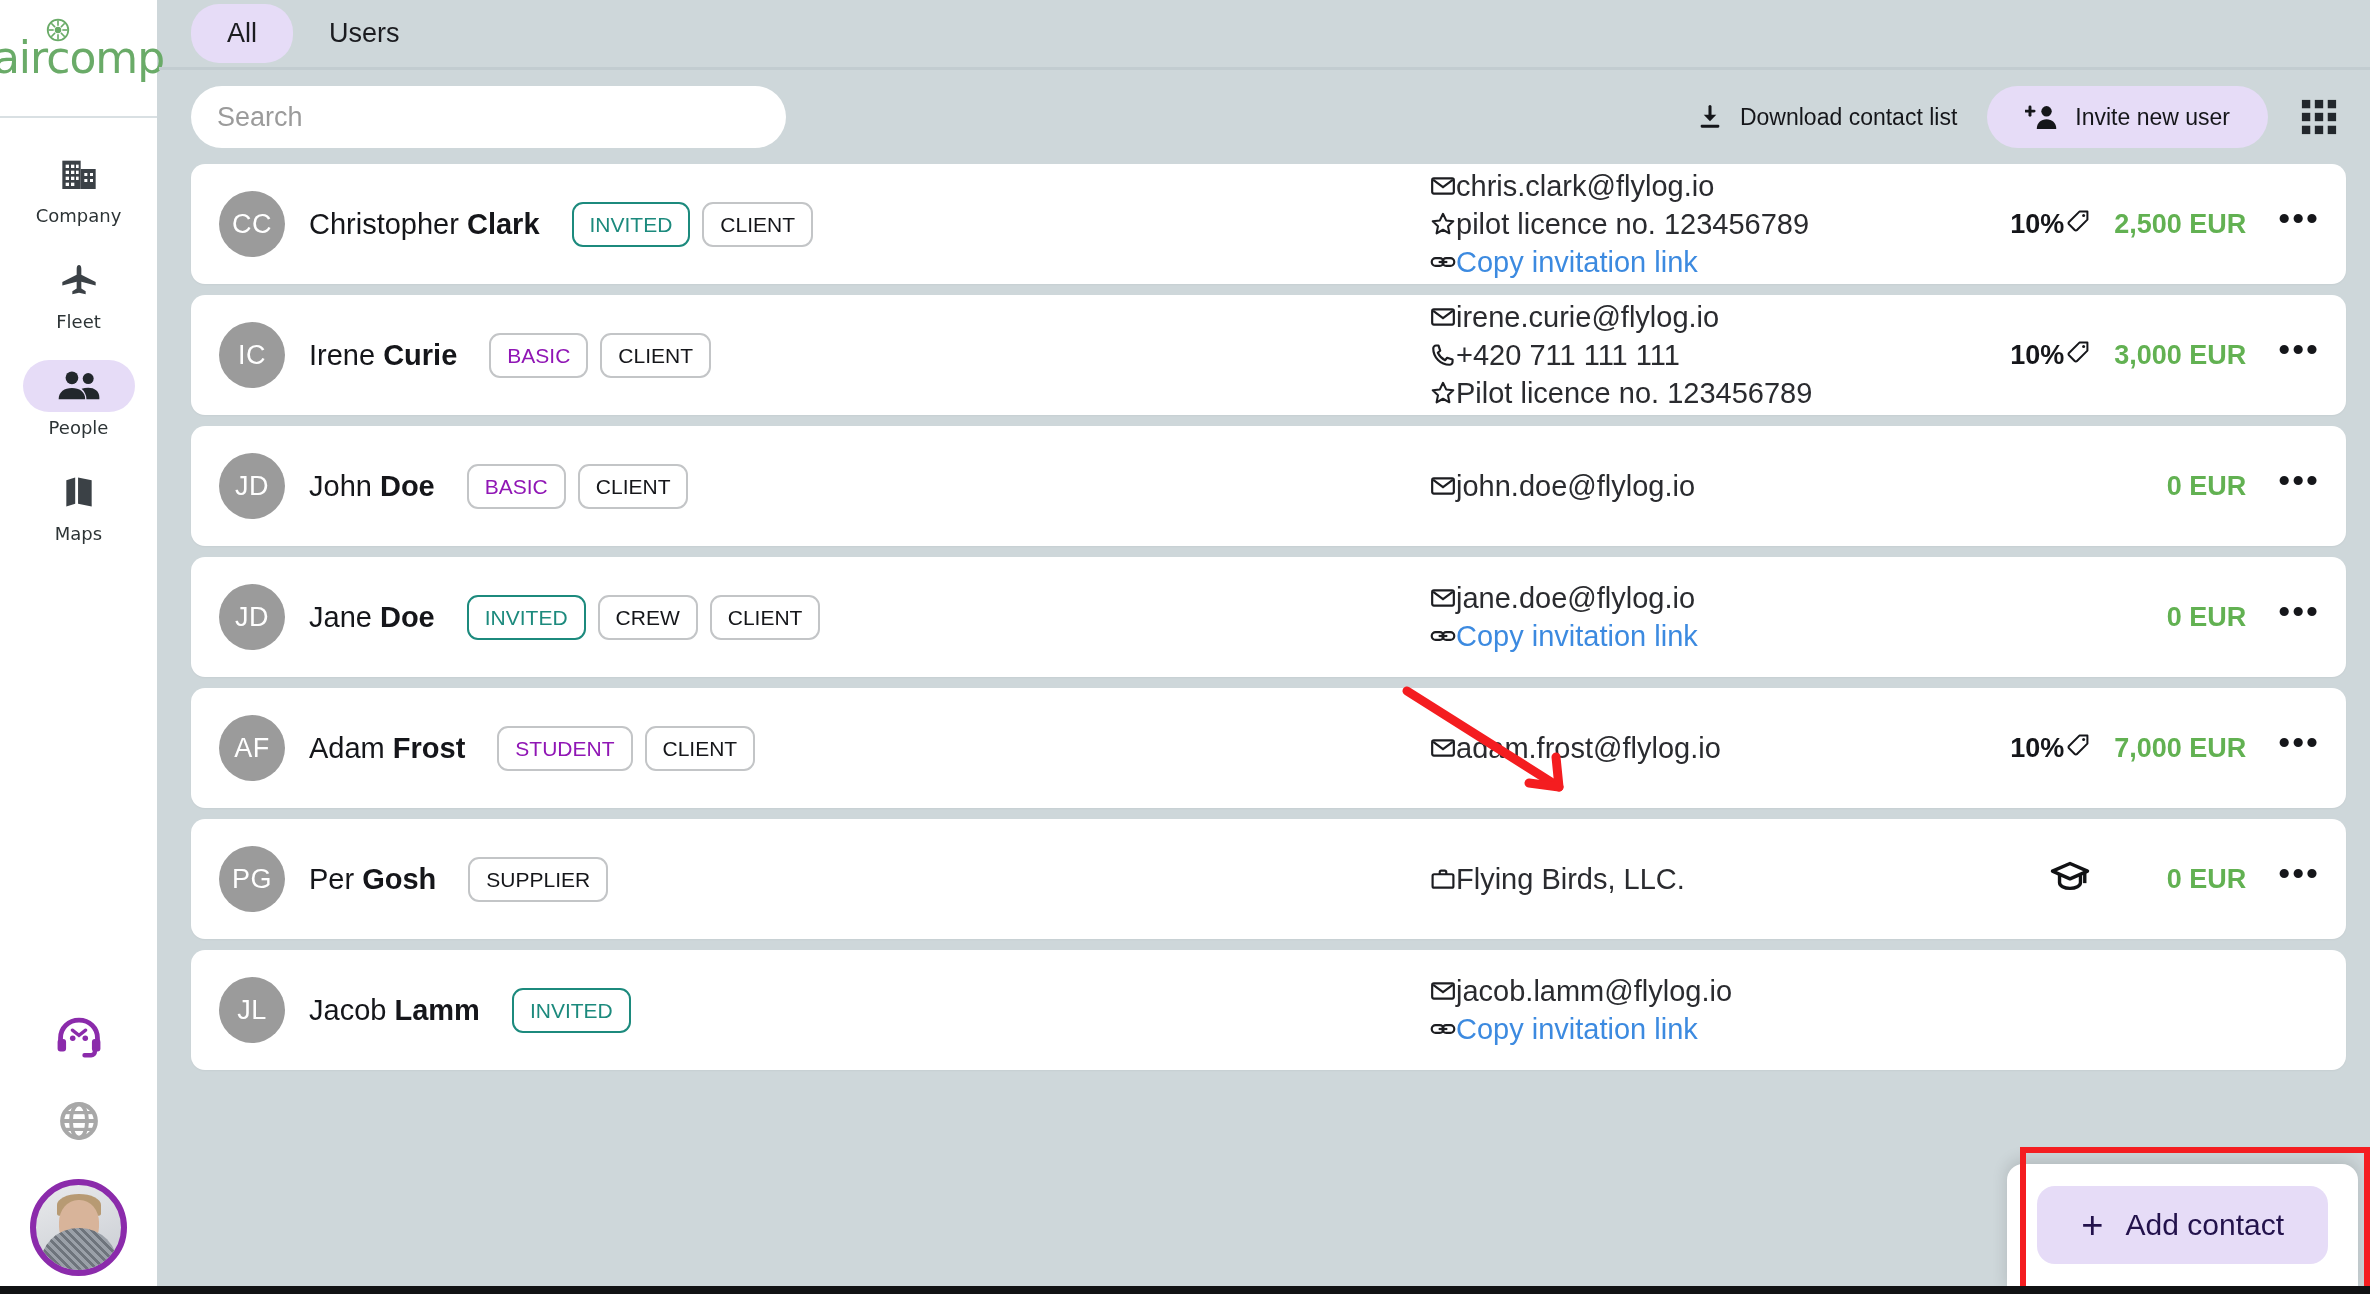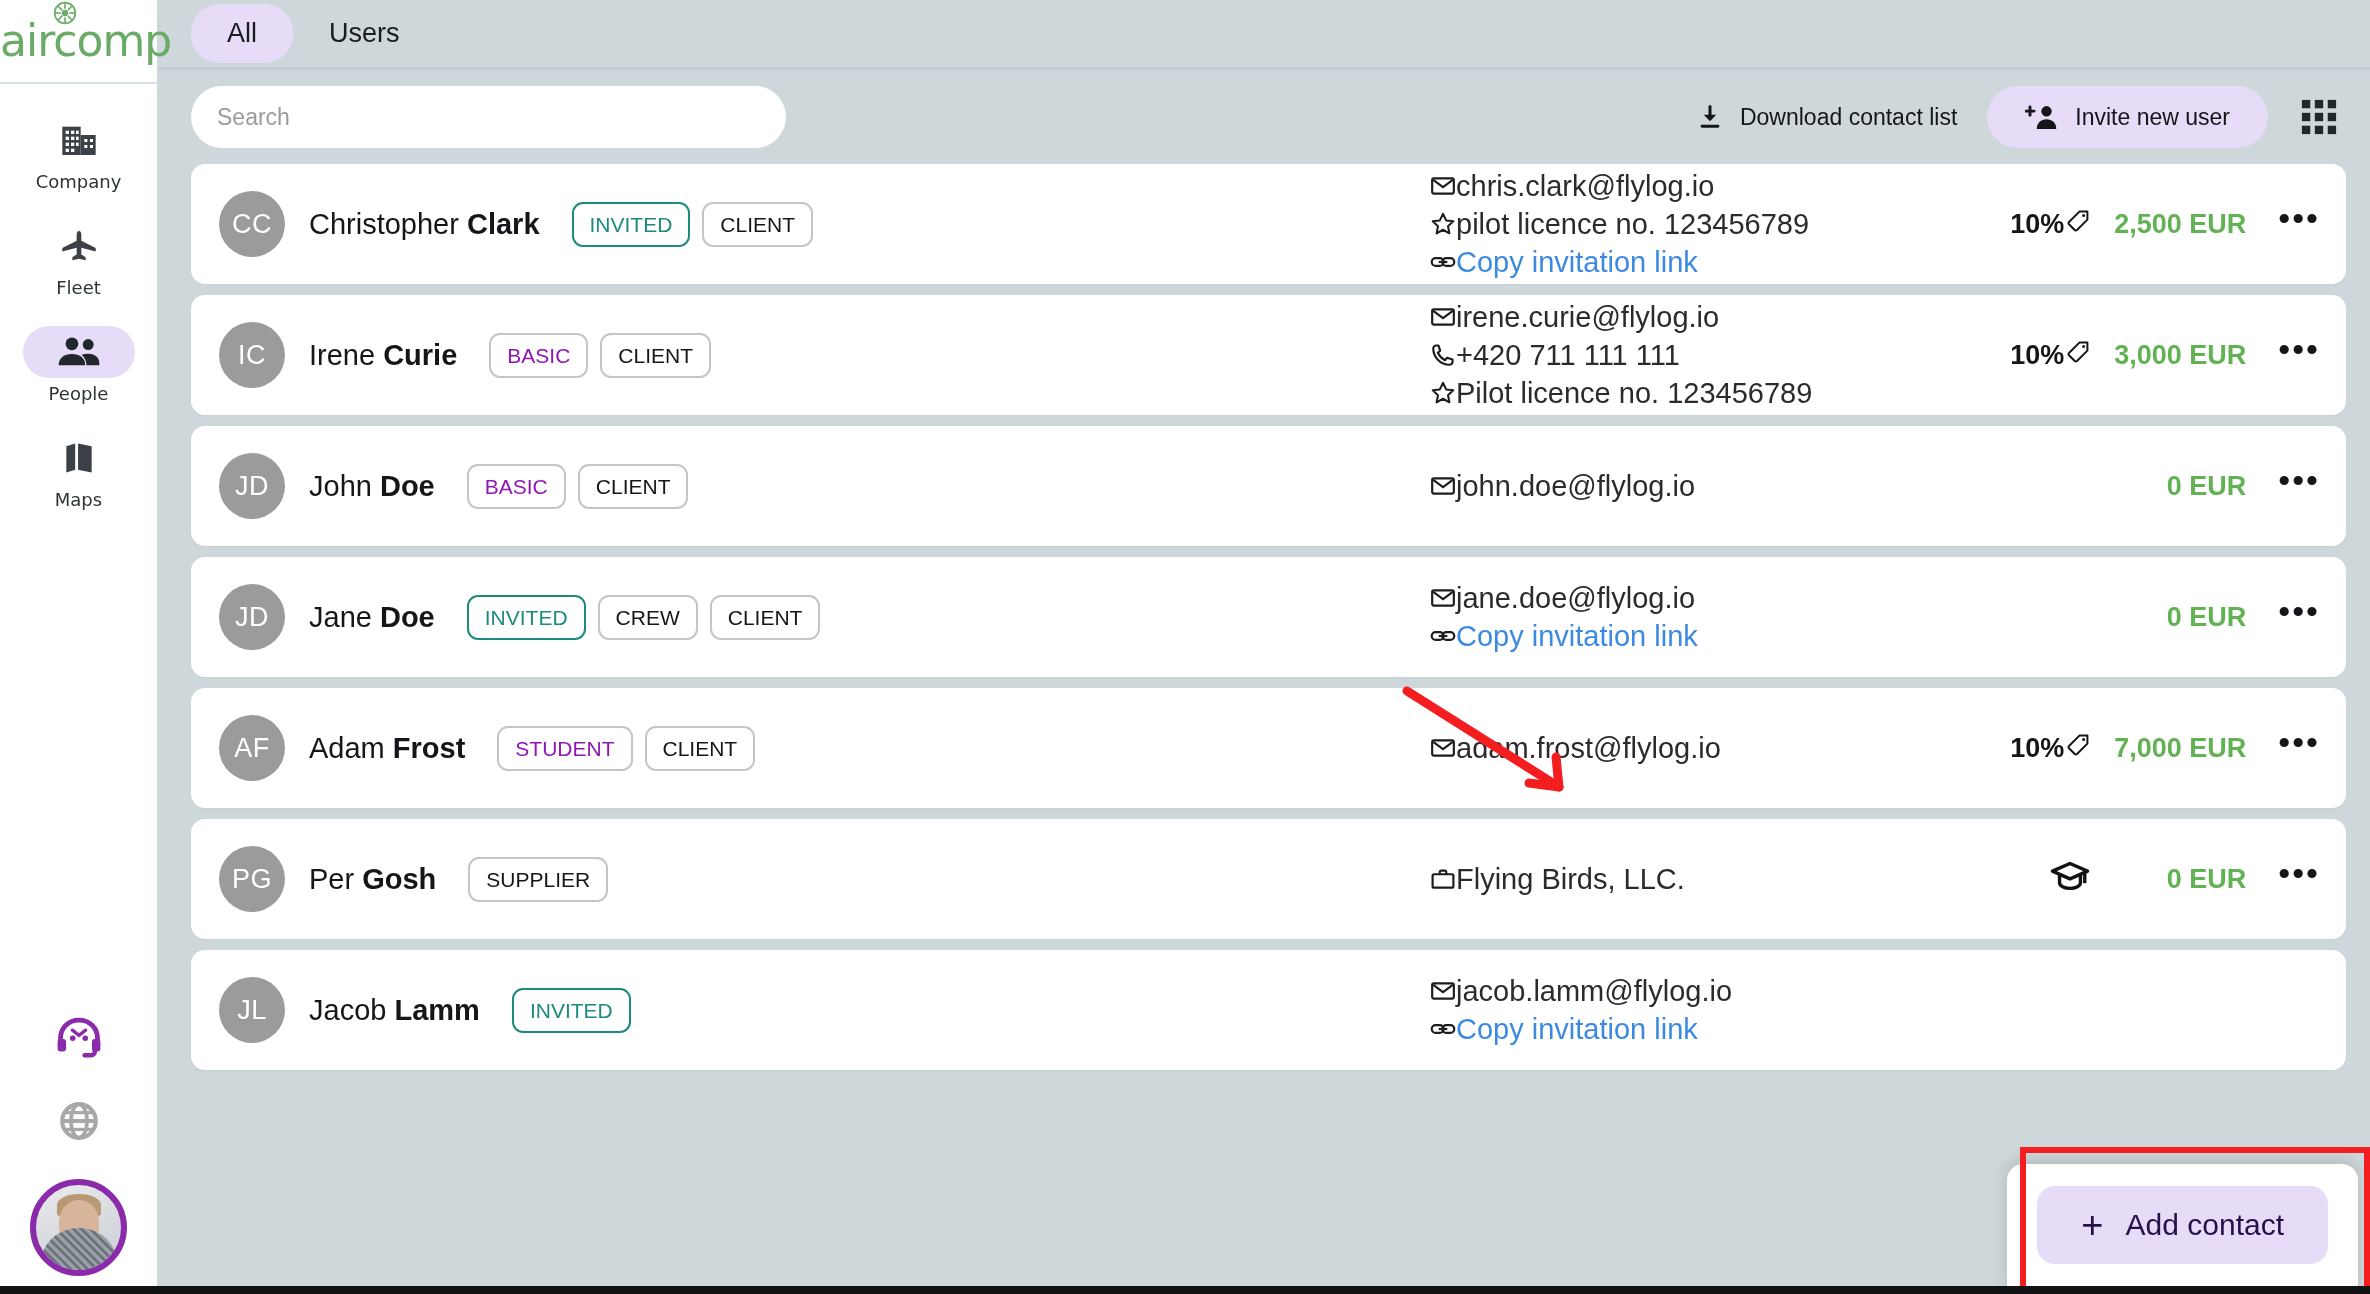--- a/index.html
+++ b/index.html
@@ -15,23 +15,23 @@
   .sidebar {
     width: 159px; height: 1294px;
     background: #ffffff;
     border-right: 2px solid #ced7da;
     display: flex; flex-direction: column;
     align-items: center;
     flex: 0 0 159px;
     position: relative;
   }
   .logo-box {
-    width: 100%; height: 84px;
+    width: 100%; height: 118px;
     border-bottom: 2px solid #d9e0e3;
-    display: flex; align-items: center; justify-content: flex-start;
+    display: flex; align-items: center; justify-content: center;
     position: relative;
   }
   .logo-wrap { position: relative; display: flex; flex-direction: column; align-items: center; }
   .logo-text {
     font-family: "DejaVu Sans", sans-serif;
     font-size: 44px; font-weight: 400;
     color: #6aab68; letter-spacing: -1px;
     line-height: 1;
   }
   .logo-star {
@@ -103,21 +103,21 @@
 
   .toolbar {
     height: 94px; flex: 0 0 94px;
     display: flex; align-items: center;
     padding: 0 24px 0 32px;
   }
   .search-input {
     width: 595px; height: 62px;
     border: none; outline: none; border-radius: 31px;
     background: #ffffff; padding: 0 26px;
-    font-size: 23px; color: #333;
+    font-size: 27px; color: #333;
     font-family: "Liberation Sans", sans-serif;
   }
   .search-input::placeholder { color: #9b9b9b; }
   .toolbar-spacer { flex: 1; }
   .tb-btn {
     display: flex; align-items: center; gap: 16px;
     font-size: 23px; color: #15161a; cursor: pointer;
     background: none; border: none;
     font-family: "Liberation Sans", sans-serif;
     white-space: nowrap;

